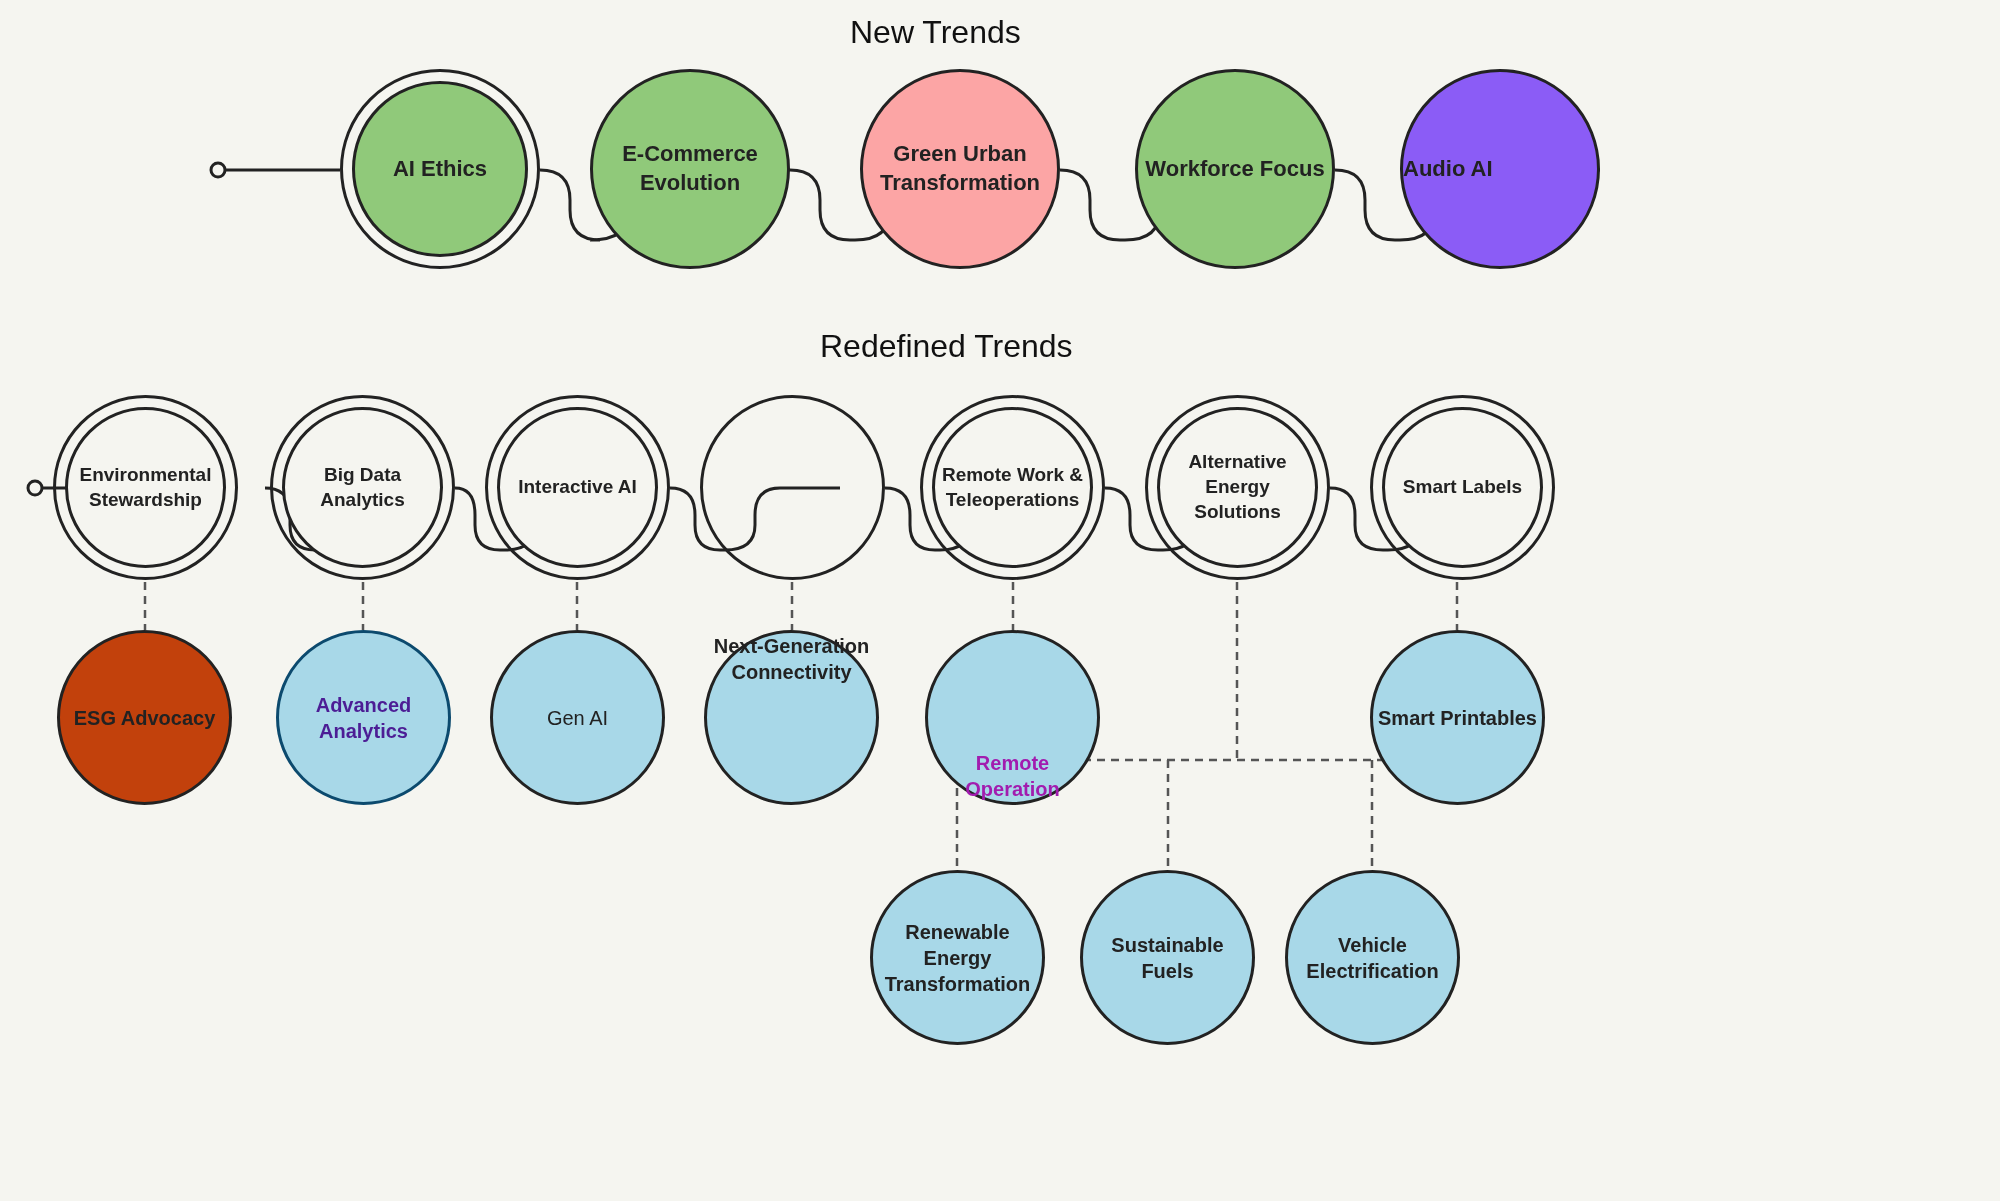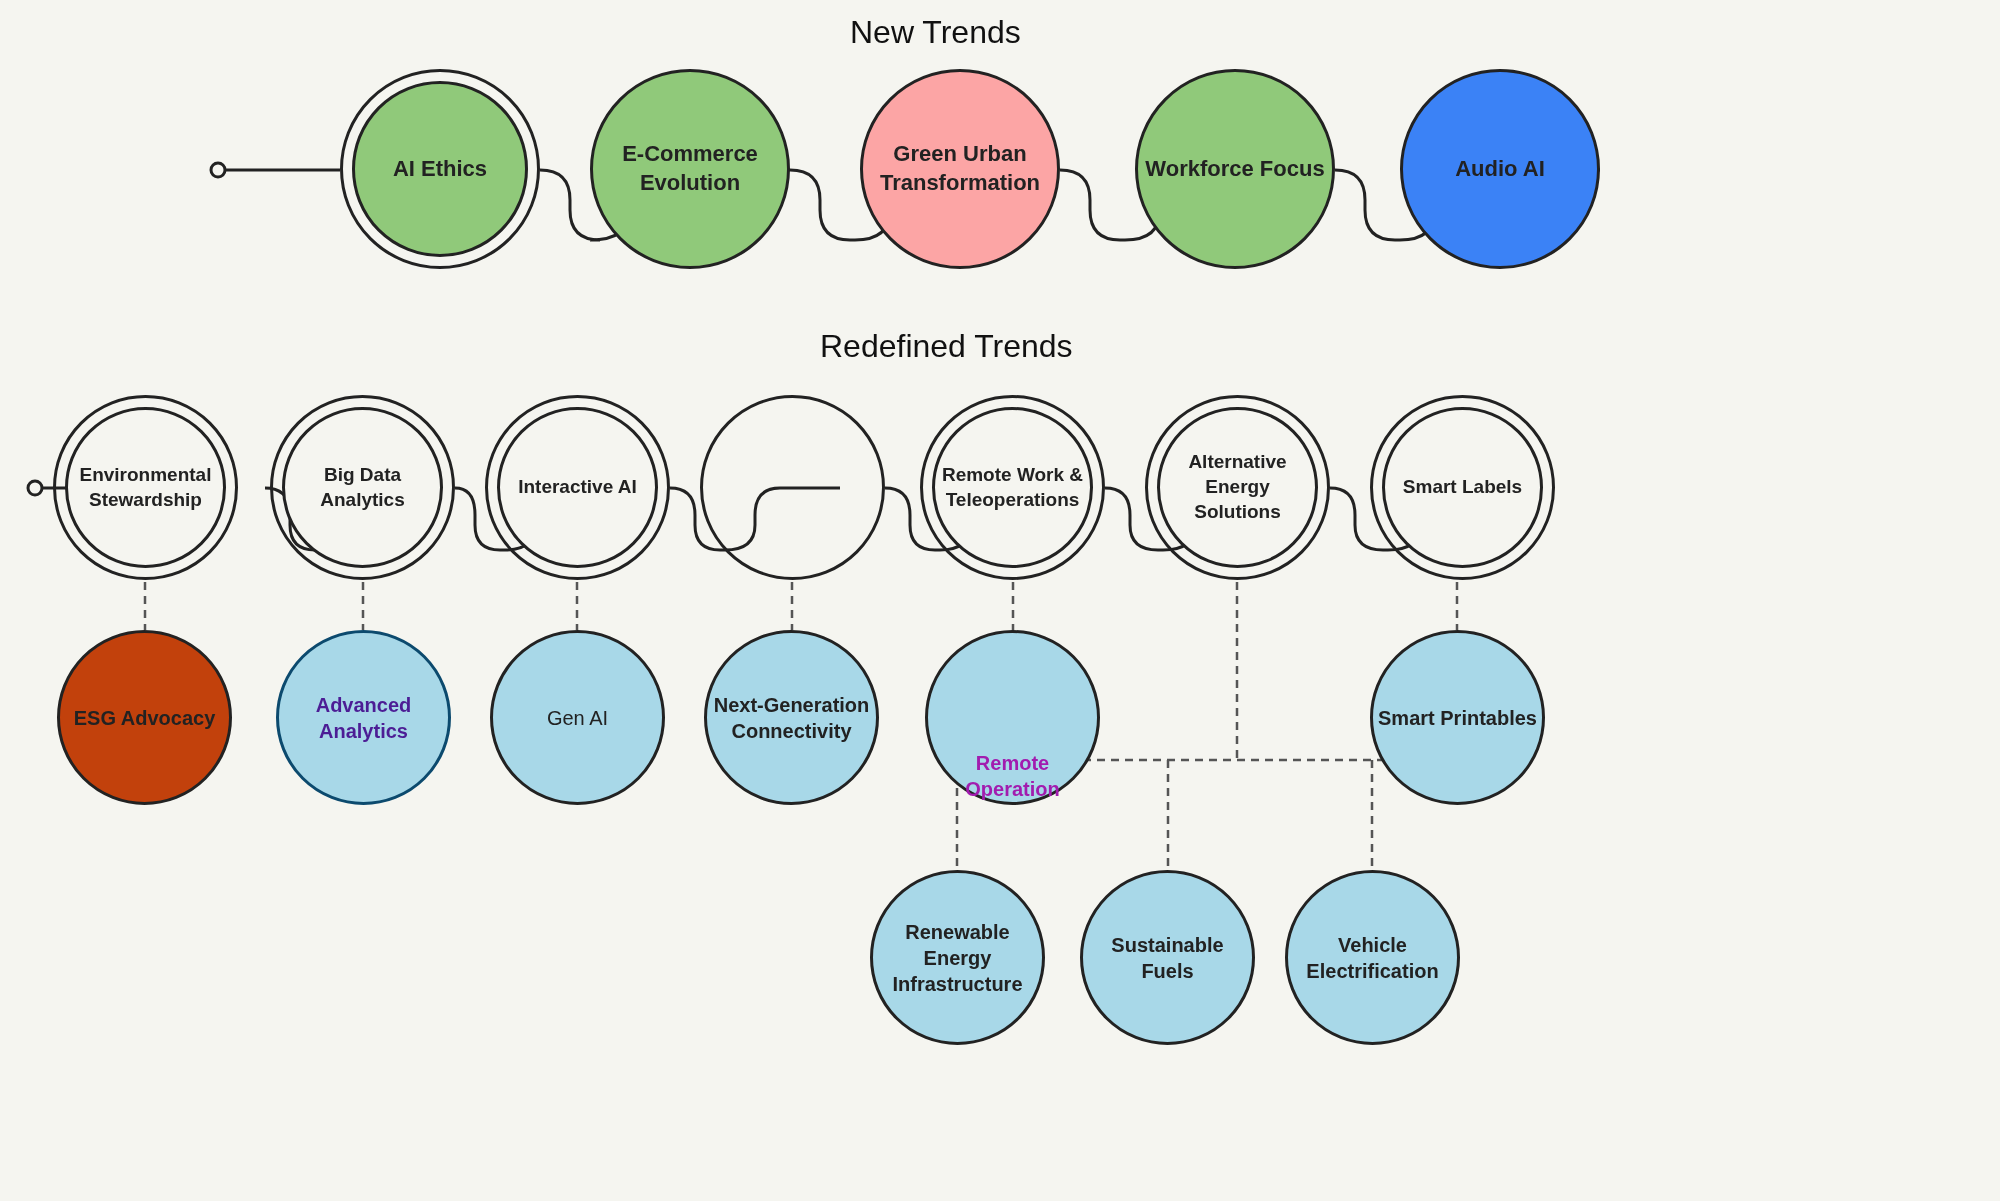--- a/index.html
+++ b/index.html
@@ -96,21 +96,21 @@
   </div>
 
   <div style="position:absolute;left:860px;top:69px;width:200px;height:200px;border-radius:50%;border:3px solid #222;background:#fca5a5;display:flex;align-items:center;justify-content:center;text-align:center;font-size:22px;font-weight:bold;color:#222;line-height:1.3;">
     <span>Green Urban Transformation</span>
   </div>
 
   <div style="position:absolute;left:1135px;top:69px;width:200px;height:200px;border-radius:50%;border:3px solid #222;background:#90c97a;display:flex;align-items:center;justify-content:center;text-align:center;font-size:22px;font-weight:bold;color:#222;line-height:1.3;">
     <span>Workforce Focus</span>
   </div>
 
-  <div style="position:absolute;left:1400px;top:69px;width:200px;height:200px;border-radius:50%;border:3px solid #222;background:#3b82f6;display:flex;align-items:center;justify-content:center;text-align:center;font-size:22px;font-weight:bold;color:#222;line-height:1.3;">
+  <div style="position:absolute;left:1400px;top:69px;width:200px;height:200px;border-radius:50%;border:3px solid #222;background:#8b5cf6;display:flex;align-items:center;justify-content:flex-start;text-align:center;font-size:22px;font-weight:bold;color:#222;line-height:1.3;">
     <span>Audio AI</span>
   </div>
 
   <div style="position:absolute;left:53px;top:395px;width:185px;height:185px;">
     <div style="position:absolute;top:0;left:0;width:185px;height:185px;border-radius:50%;border:3px solid #222;background:transparent;"></div>
     <div style="position:absolute;top:12px;left:12px;width:161px;height:161px;border-radius:50%;border:3px solid #222;background:#f5f5f0;display:flex;align-items:center;justify-content:center;text-align:center;font-size:19px;font-weight:bold;color:#222;line-height:1.3;">
       <span>Environmental Stewardship</span>
     </div>
   </div>
 
@@ -158,34 +158,34 @@
   </div>
 
   <div style="position:absolute;left:276px;top:630px;width:175px;height:175px;border-radius:50%;border:3px solid #0c4a6e;background:#a8d8e8;display:flex;align-items:center;justify-content:center;text-align:center;font-size:20px;font-weight:bold;color:#4c1d95;line-height:1.3;">
     <span>Advanced Analytics</span>
   </div>
 
   <div style="position:absolute;left:490px;top:630px;width:175px;height:175px;border-radius:50%;border:3px solid #222;background:#a8d8e8;display:flex;align-items:center;justify-content:center;text-align:center;font-size:20px;font-weight:normal;color:#222;line-height:1.3;">
     <span>Gen AI</span>
   </div>
 
-  <div style="position:absolute;left:704px;top:630px;width:175px;height:175px;border-radius:50%;border:3px solid #222;background:#a8d8e8;display:flex;align-items:center;justify-content:center;text-align:center;font-size:20px;font-weight:bold;color:#222;line-height:1.3;">
+  <div style="position:absolute;left:704px;top:630px;width:175px;height:175px;border-radius:50%;border:3px solid #222;background:#a8d8e8;display:flex;justify-content:center;text-align:center;font-size:20px;font-weight:bold;color:#222;line-height:1.3;">
     <span>Next-Generation Connectivity</span>
   </div>
 
   <div style="position:absolute;left:925px;top:630px;width:175px;height:175px;border-radius:50%;border:3px solid #222;background:#a8d8e8;display:flex;align-items:flex-end;justify-content:center;text-align:center;font-size:20px;font-weight:bold;color:#a21caf;line-height:1.3;">
     <span>Remote Operation</span>
   </div>
 
   <div style="position:absolute;left:1370px;top:630px;width:175px;height:175px;border-radius:50%;border:3px solid #222;background:#a8d8e8;display:flex;align-items:center;justify-content:center;text-align:center;font-size:20px;font-weight:bold;color:#222;line-height:1.3;">
     <span>Smart Printables</span>
   </div>
 
   <div style="position:absolute;left:870px;top:870px;width:175px;height:175px;border-radius:50%;border:3px solid #222;background:#a8d8e8;display:flex;align-items:center;justify-content:center;text-align:center;font-size:20px;font-weight:bold;color:#222;line-height:1.3;">
-    <span>Renewable Energy Infrastructure</span>
+    <span>Renewable Energy Transformation</span>
   </div>
 
   <div style="position:absolute;left:1080px;top:870px;width:175px;height:175px;border-radius:50%;border:3px solid #222;background:#a8d8e8;display:flex;align-items:center;justify-content:center;text-align:center;font-size:20px;font-weight:bold;color:#222;line-height:1.3;">
     <span>Sustainable Fuels</span>
   </div>
 
   <div style="position:absolute;left:1285px;top:870px;width:175px;height:175px;border-radius:50%;border:3px solid #222;background:#a8d8e8;display:flex;align-items:center;justify-content:center;text-align:center;font-size:20px;font-weight:bold;color:#222;line-height:1.3;">
     <span>Vehicle Electrification</span>
   </div>
 

